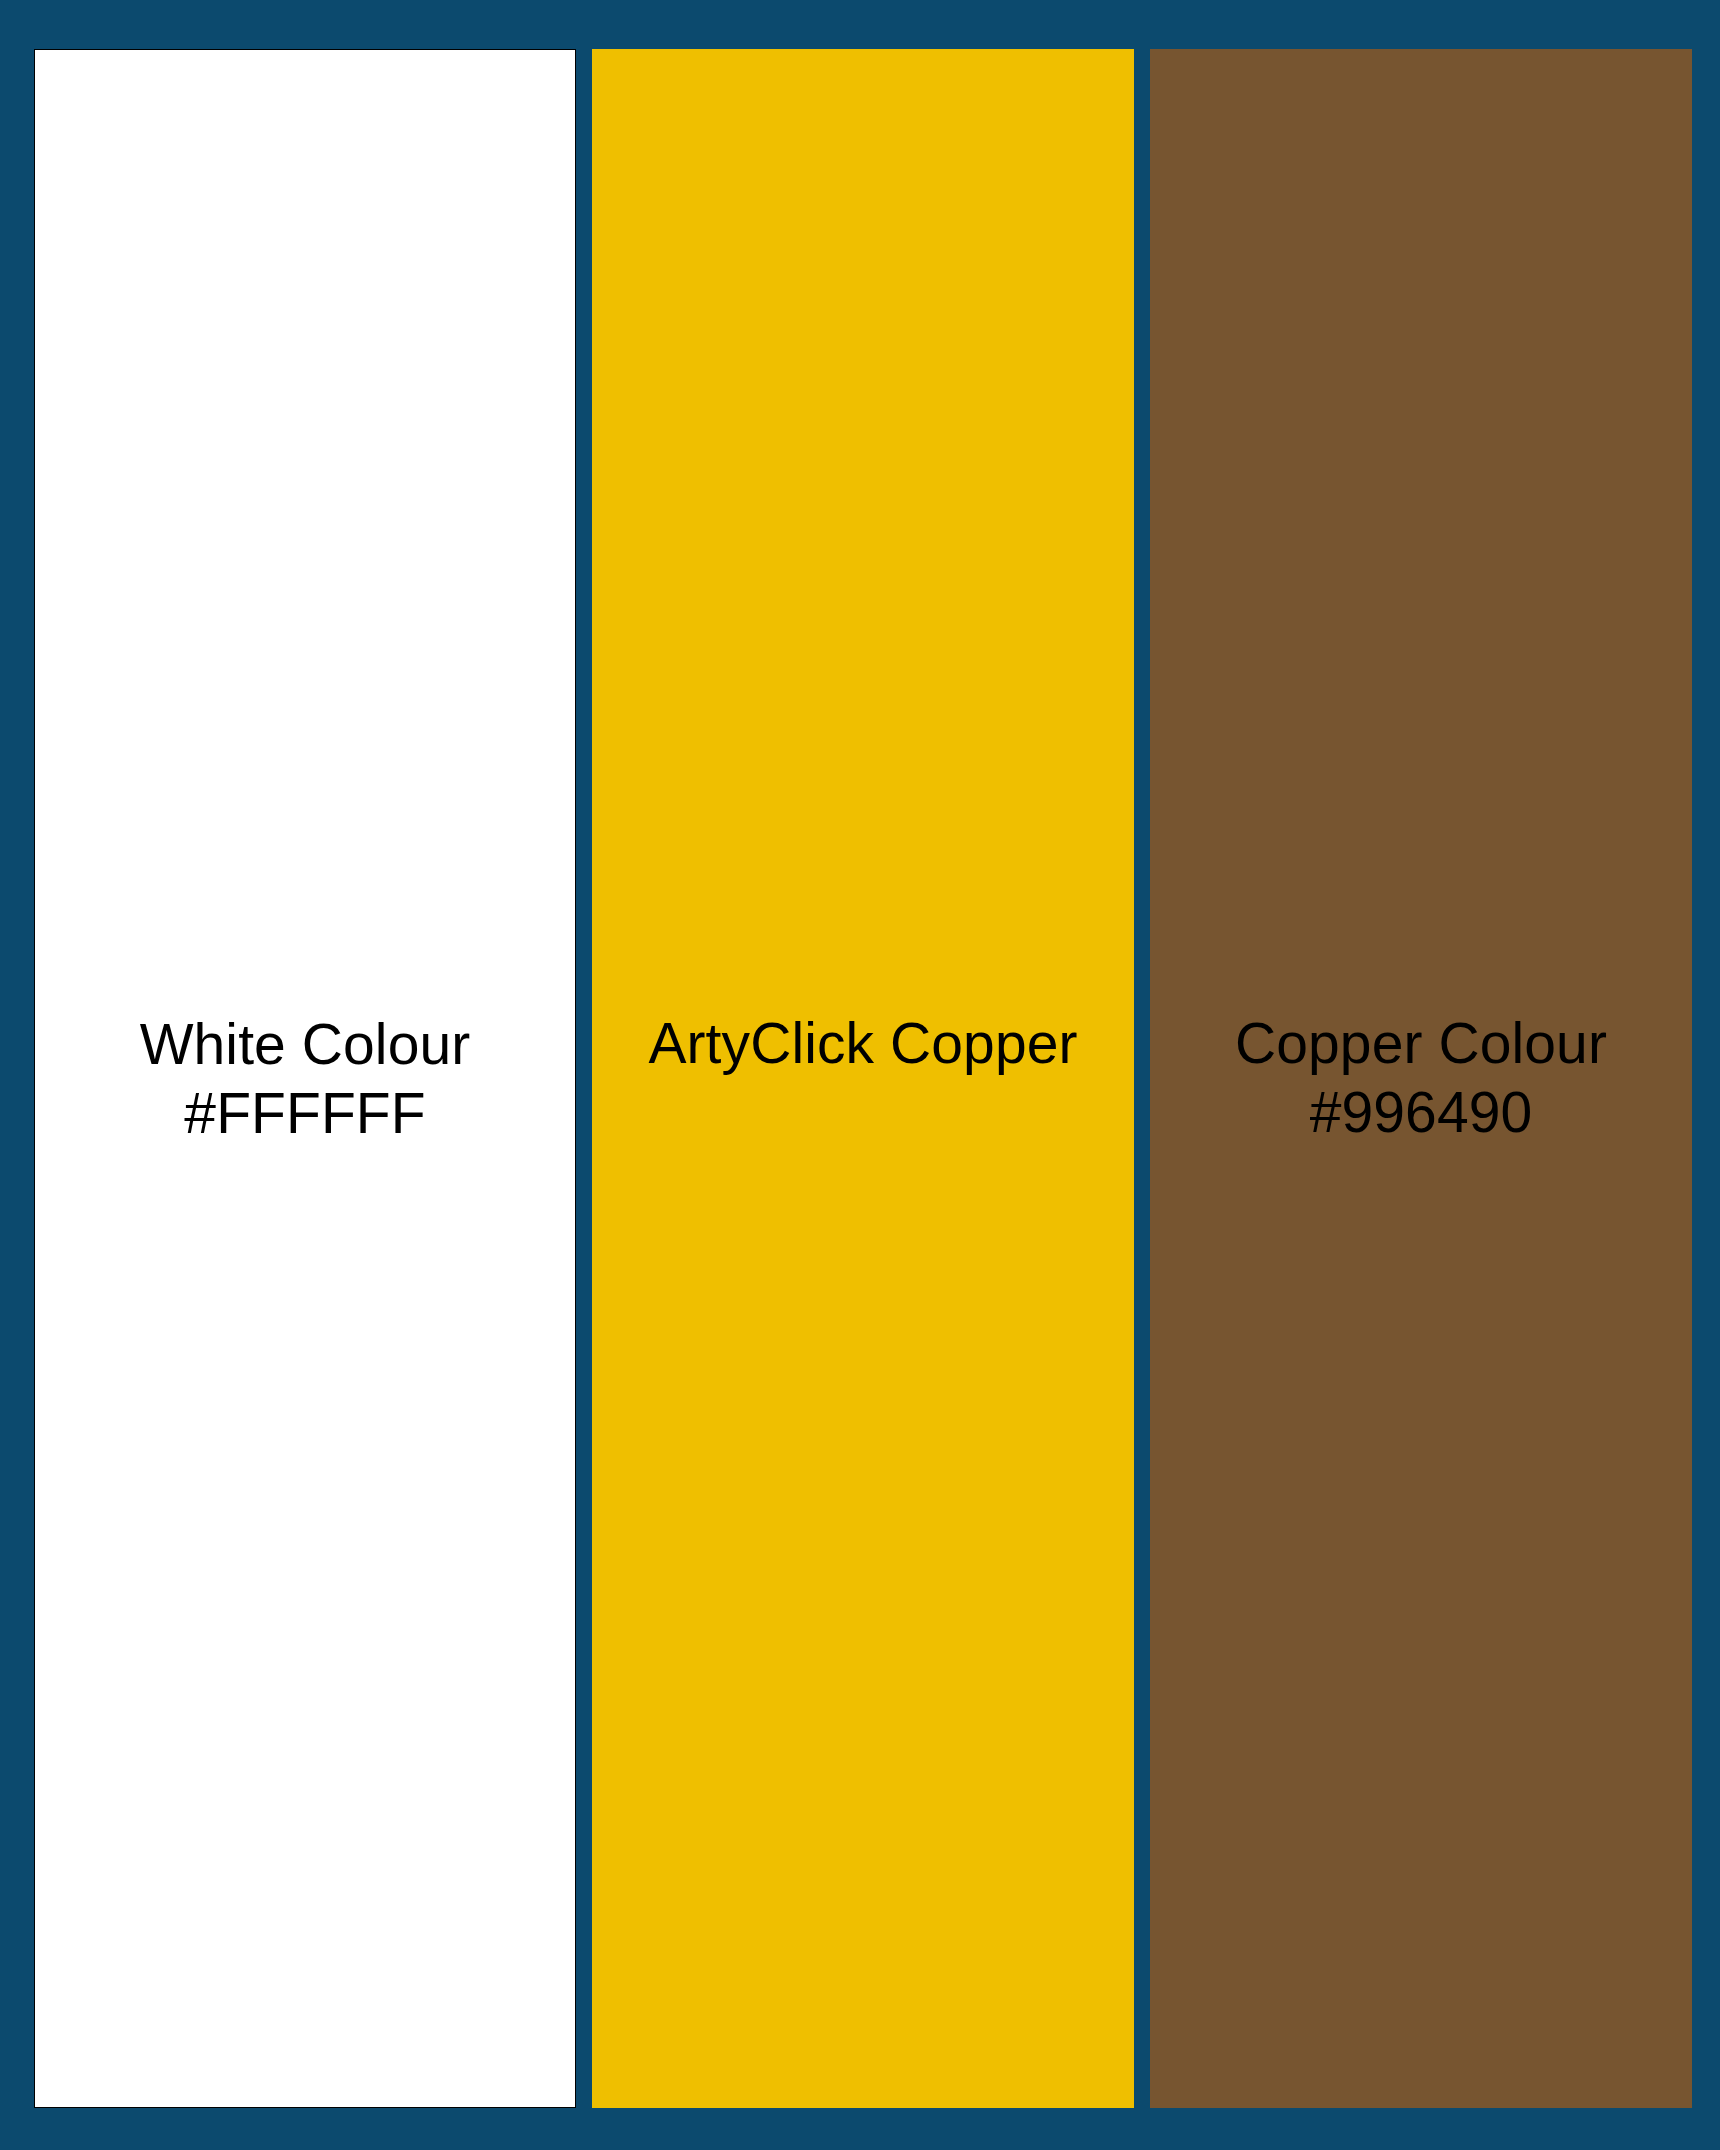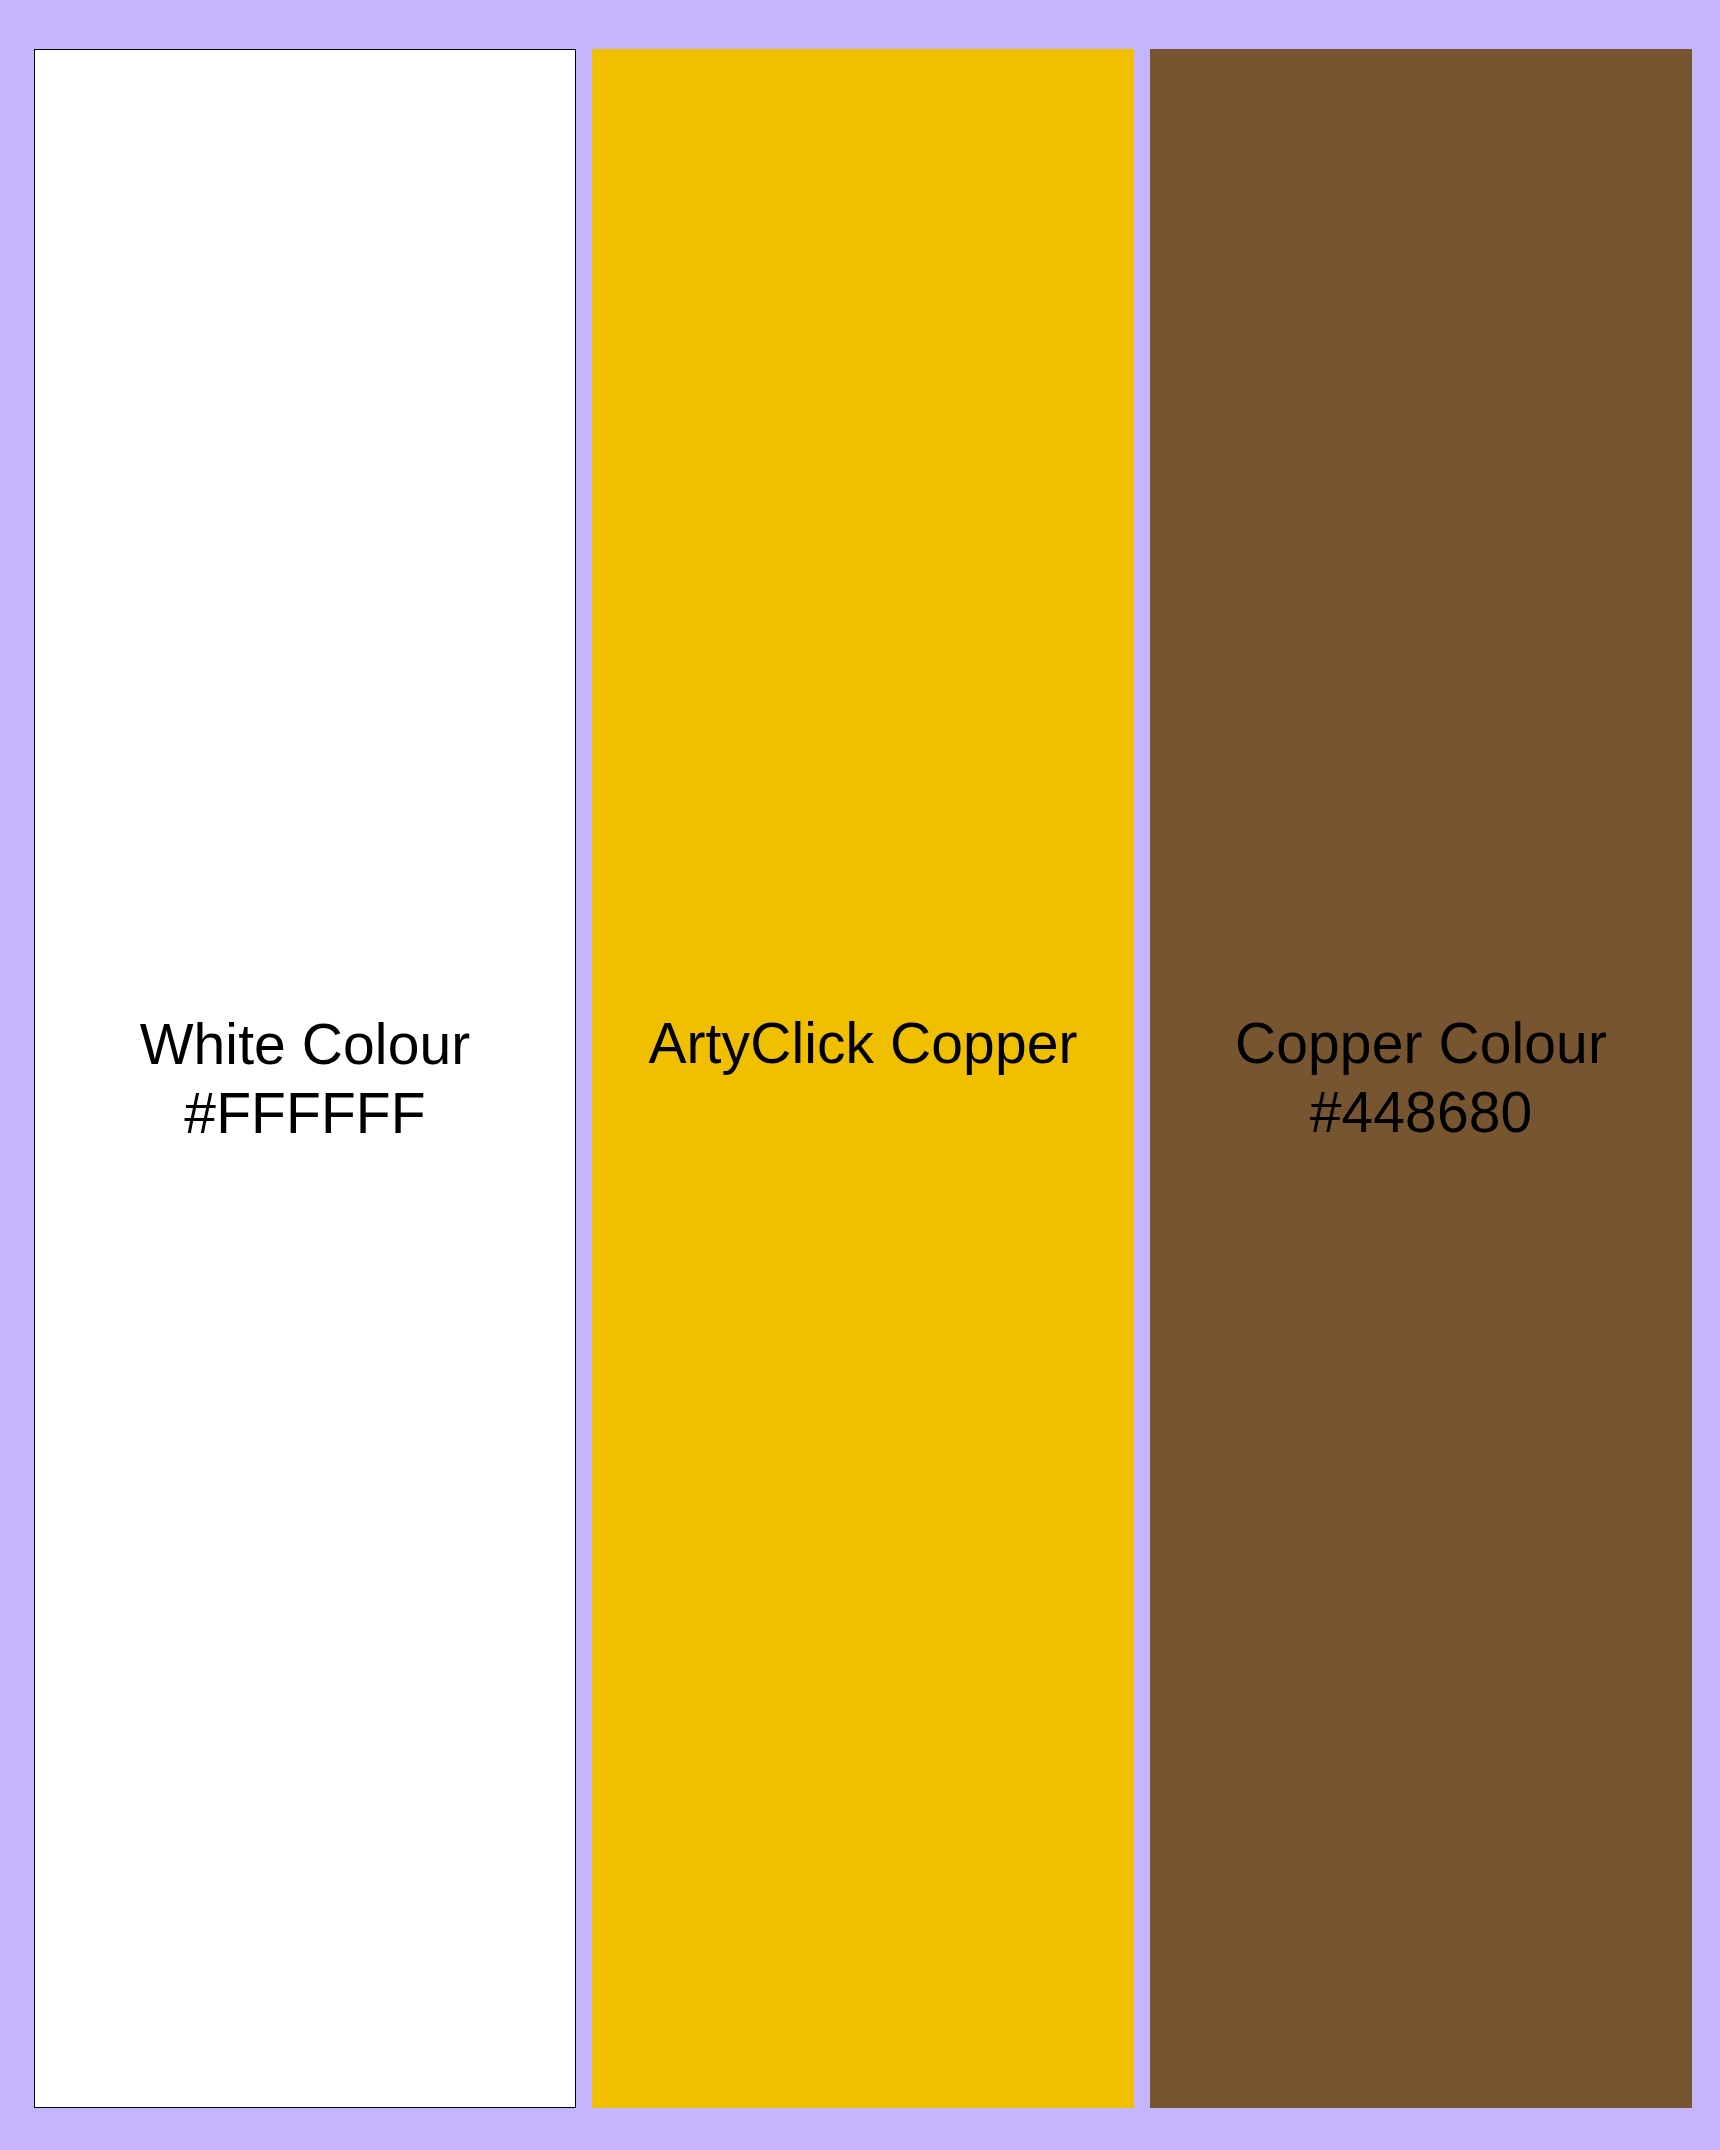--- a/index.html
+++ b/index.html
@@ -56,36 +56,36 @@
   }
 
   .swatch-label .line {
     display: block;
     white-space: nowrap;
   }
 </style>
 </head>
 <body>
 
-<div id="palette-page" style="background-color: #c4b5fd;">
+<div id="palette-page" style="background-color: #0c4a6e;">
 
   <div class="swatch col-1" style="background-color: rgb(255, 255, 255);">
     <div class="swatch-label">
       <span class="line">White Colour</span>
       <span class="line">#FFFFFF</span>
     </div>
   </div>
 
   <div class="swatch col-2" style="background-color: rgb(239, 191, 0);">
     <div class="swatch-label">
       <span class="line">ArtyClick Copper</span>
     </div>
   </div>
 
   <div class="swatch col-3" style="background-color: rgb(119, 85, 48);">
     <div class="swatch-label">
       <span class="line">Copper Colour</span>
-      <span class="line">#448680</span>
+      <span class="line">#996490</span>
     </div>
   </div>
 
 </div>
 
 
 </body></html>

